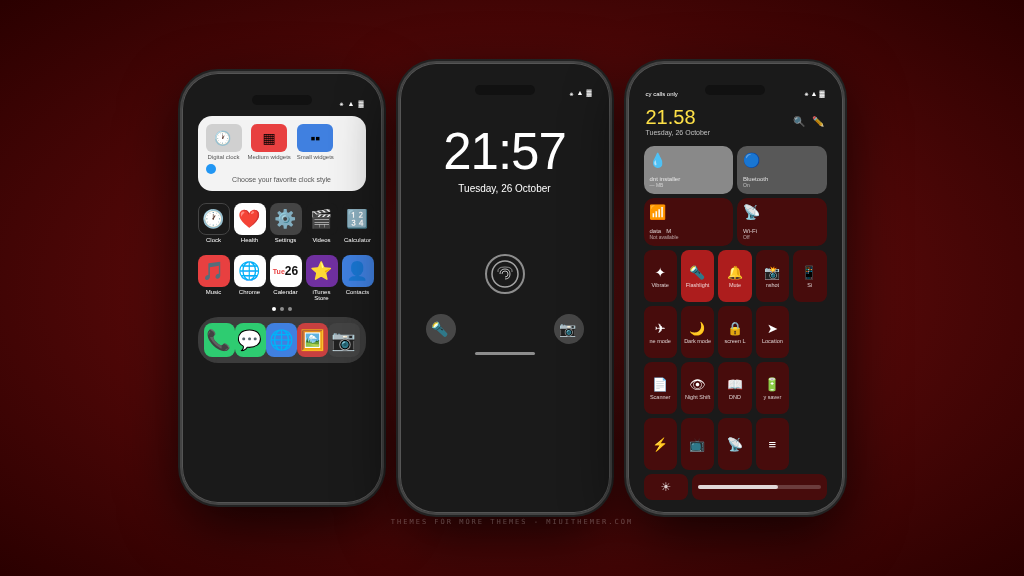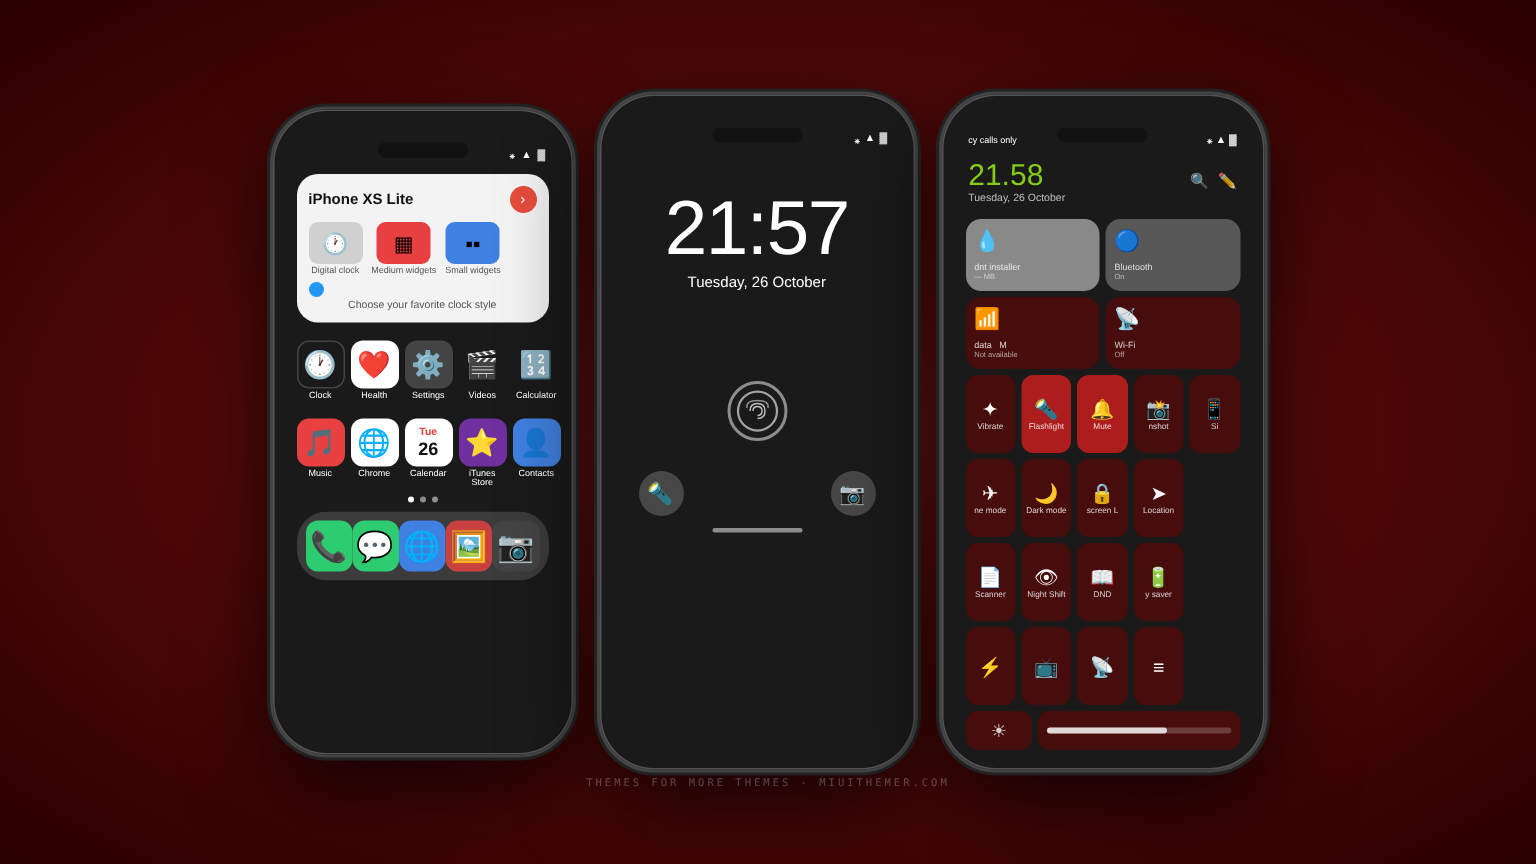--- a/index.html
+++ b/index.html
@@ -289,21 +289,21 @@
     }
 
     .cc-time-row {
       display: flex;
       justify-content: space-between;
       align-items: center;
       padding: 4px 12px;
     }
 
     .cc-time {
-      color: #84cc16;
+      color: #fde047;
       font-size: 20px;
       font-weight: 500;
     }
 
     .cc-date {
       color: rgba(255,255,255,0.7);
       font-size: 7px;
     }
 
     .cc-edit-icons {
@@ -450,24 +450,20 @@
     <div class="phone-screen">
       <div class="phone-notch"></div>
 
       <div class="phone1-status">
         <span style="font-size:7px;">⁕</span>
         <span style="font-size:7px;">▲</span>
         <span style="font-size:7px;">▓</span>
       </div>
 
       <div class="widget-card">
-        <div class="widget-title-row">
-          <span class="widget-title">iPhone XS Lite</span>
-          <div class="widget-arrow">›</div>
-        </div>
         <div class="widget-icons-row">
           <div class="widget-icon-item">
             <div class="widget-icon-box" style="background:#d0d0d0; font-size:14px;">🕐</div>
             <span class="widget-icon-label">Digital clock</span>
           </div>
           <div class="widget-icon-item">
             <div class="widget-icon-box" style="background:#e84040; font-size:14px;">▦</div>
             <span class="widget-icon-label">Medium widgets</span>
           </div>
           <div class="widget-icon-item">
@@ -505,21 +501,21 @@
       <div class="apps-grid">
         <div class="app-icon">
           <div class="app-icon-img" style="background:#e84040;">🎵</div>
           <span class="app-label">Music</span>
         </div>
         <div class="app-icon">
           <div class="app-icon-img" style="background:#fff;">🌐</div>
           <span class="app-label">Chrome</span>
         </div>
         <div class="app-icon">
-          <div class="app-icon-img" style="background:#fff; font-size:14px; flex-direction:column; display:flex; align-items:center; justify-content:center;text-align:right;">
+          <div class="app-icon-img" style="background:#fff; font-size:14px; display:flex; align-items:center; justify-content:center;text-align:right;">
             <span style="font-size:7px;color:#e84040;font-weight:bold;">Tue</span>
             <span style="font-size:12px;color:#111;font-weight:bold;">26</span>
           </div>
           <span class="app-label">Calendar</span>
         </div>
         <div class="app-icon">
           <div class="app-icon-img" style="background:#7030a0;">⭐</div>
           <span class="app-label">iTunes Store</span>
         </div>
         <div class="app-icon">

